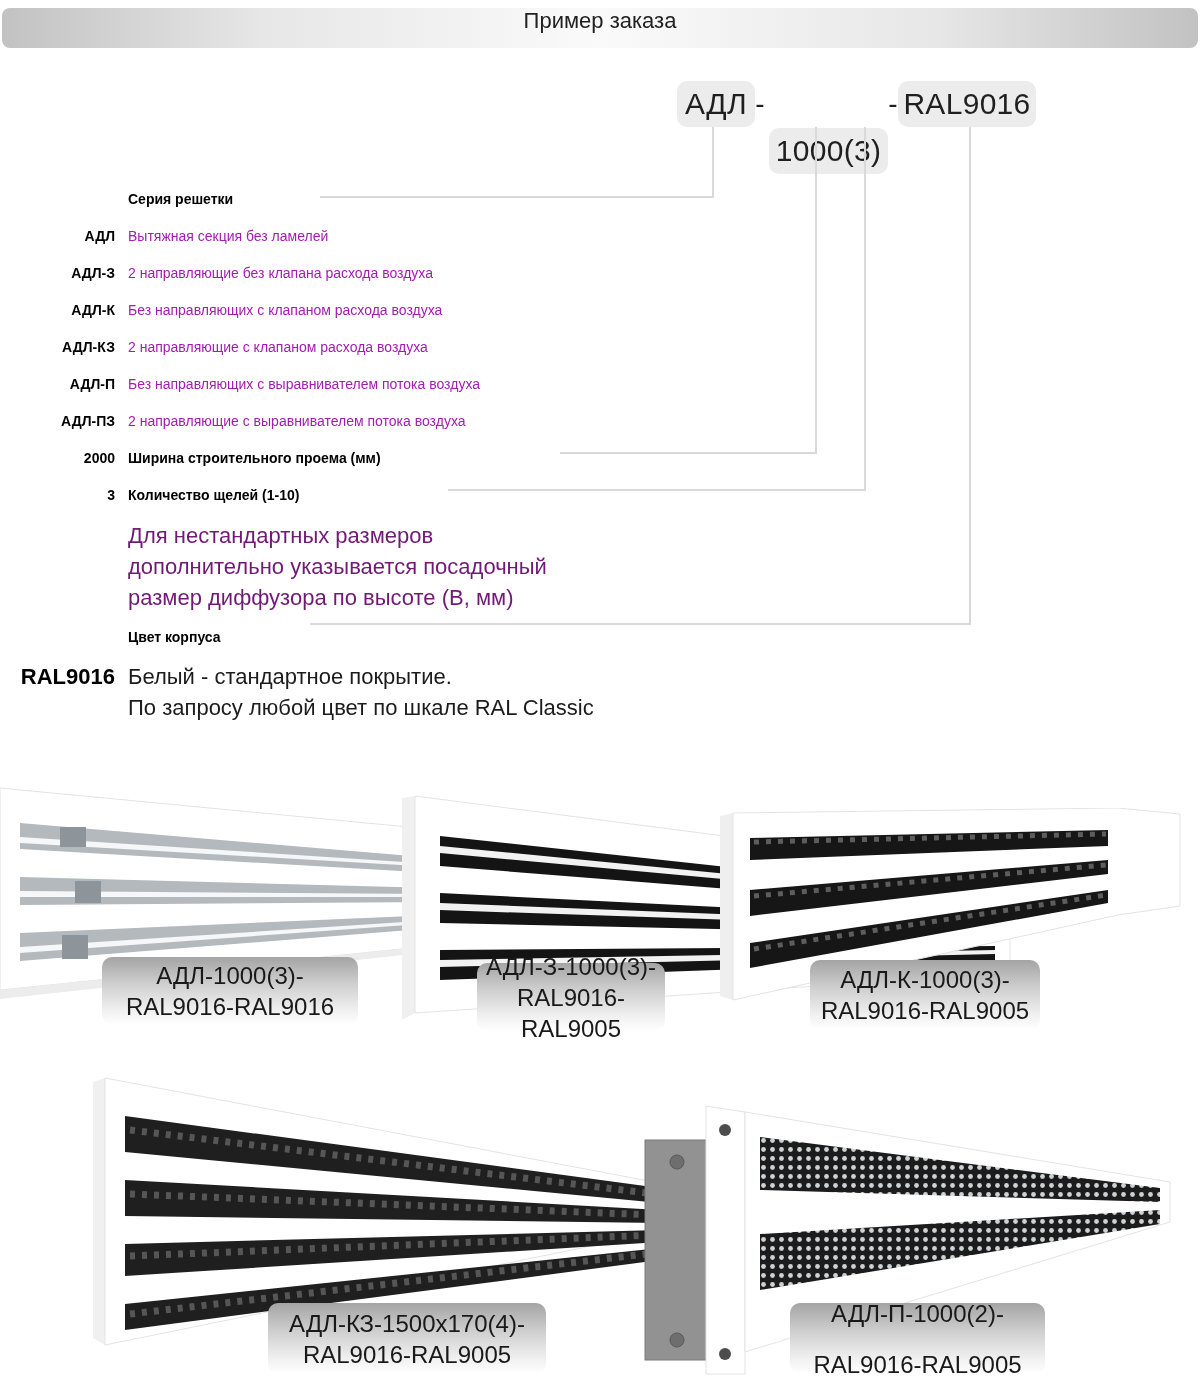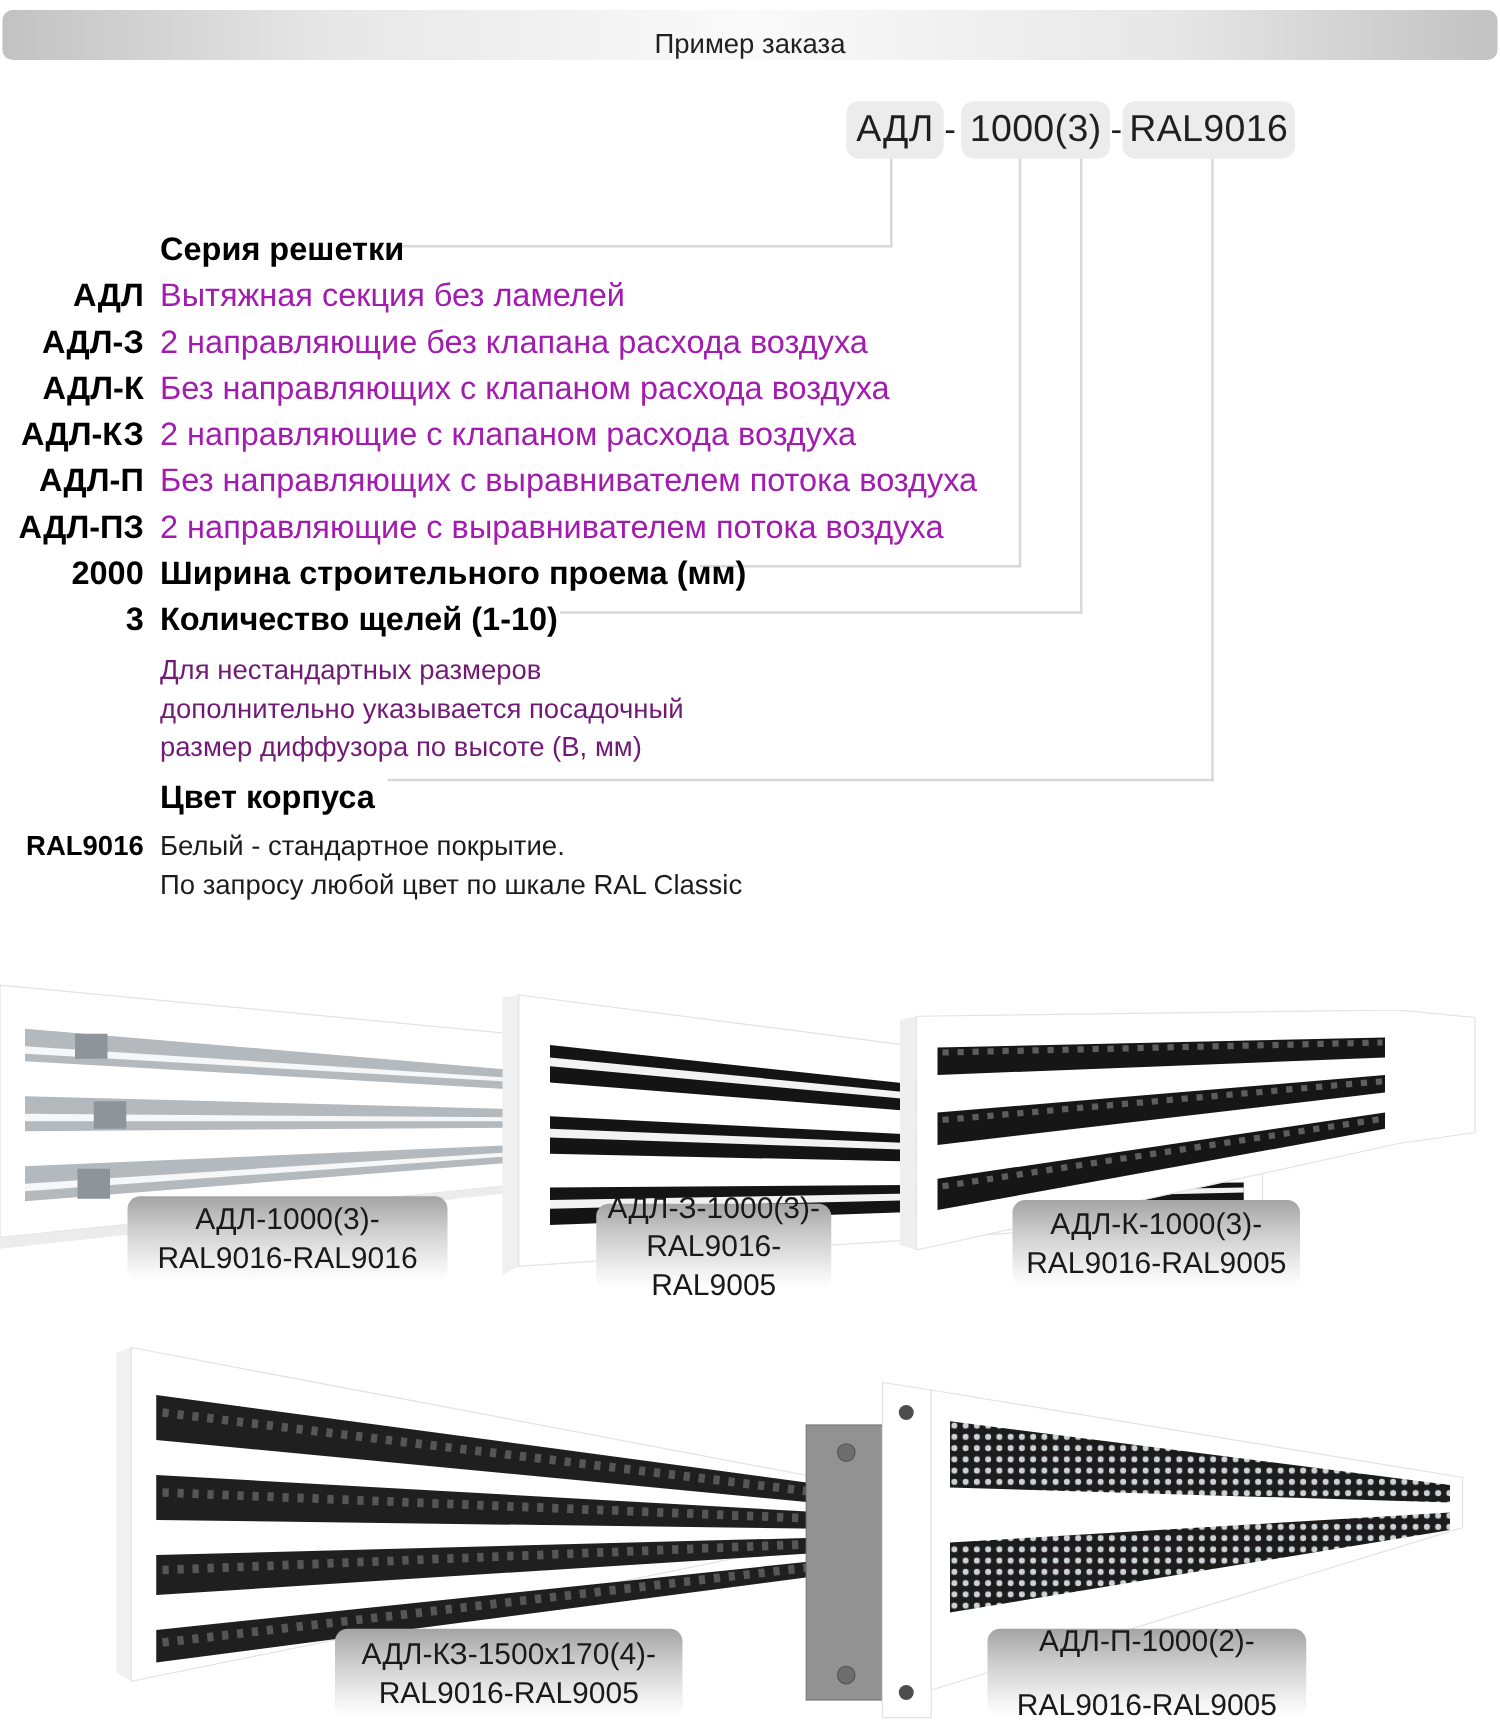--- a/index.html
+++ b/index.html
@@ -4,38 +4,38 @@
 <style>
   html,body{margin:0;padding:0;background:#ffffff;}
   .page{
     position:relative;width:1200px;height:1376px;background:#ffffff;
     font-family:"Liberation Sans", sans-serif;overflow:hidden;color:#1c1c1c;
   }
   
   .title-bar{
     position:absolute;left:2px;top:8px;width:1196px;height:40px;border-radius:8px;
     background:linear-gradient(90deg,#c2c2c2 0%,#e7e7e7 22%,#fafafa 50%,#e7e7e7 78%,#c2c2c2 100%);
-    display:flex;align-items:flex-end;justify-content:center;
+    display:flex;align-items:flex-start;justify-content:center;
     font-size:22px;color:#212121;
   }
   
   .code-box{
     position:absolute;top:81px;height:46px;border-radius:10px;background:#ececec;
     display:flex;align-items:center;justify-content:center;
     font-size:30px;color:#1f1f1f;letter-spacing:.3px;
   }
   .code-sep{
     position:absolute;top:81px;height:46px;display:flex;align-items:center;justify-content:center;
     font-size:28px;color:#1f1f1f;width:14px;
   }
   
   .cline{position:absolute;background:#d9d9d9;}
   
   .legend{position:absolute;left:0;top:181px;width:720px;}
-  .lrow{display:flex;height:37px;line-height:37px;font-size:26px;}
+  .lrow{display:flex;height:37px;line-height:37px;font-size:14px;}
   .lterm{width:115px;text-align:right;font-weight:bold;color:#000;flex:0 0 115px;}
   .ldesc{margin-left:13px;color:#a21caf;white-space:nowrap;}
   .ldesc.bold{font-weight:bold;color:#000;}
   .lnote{margin-left:128px;font-size:22px;line-height:31px;color:#701a75;padding-top:6px;padding-bottom:6px;}
   .lral{display:flex;font-size:22px;line-height:31px;padding-top:5px;}
   .lral .lterm{line-height:31px;}
   .lral-lines{margin-left:13px;color:#1c1c1c;}
   
   .plabel{
     position:absolute;border-radius:10px;
@@ -49,21 +49,21 @@
 <body>
 
 <div class="page">
 
   <div class="title-bar">
     <span>Пример заказа</span>
   </div>
 
   <div class="code-box" style="left:677px;width:78px;">АДЛ</div>
   <div class="code-sep" style="left:753px;">-</div>
-  <div class="code-box" style="left:769px;width:119px;">1000(3)</div>
+  <div class="code-box" style="left:769px;width:119px;margin-top:47px;">1000(3)</div>
   <div class="code-sep" style="left:886px;">-</div>
   <div class="code-box" style="left:898px;width:138px;">RAL9016</div>
 
   <div class="cline" style="left:712px;top:127px;width:2px;height:71px;"></div>
   <div class="cline" style="left:320px;top:196px;width:394px;height:2px;"></div>
   <div class="cline" style="left:815px;top:127px;width:2px;height:327px;"></div>
   <div class="cline" style="left:560px;top:452px;width:257px;height:2px;"></div>
   <div class="cline" style="left:864px;top:127px;width:2px;height:364px;"></div>
   <div class="cline" style="left:448px;top:489px;width:418px;height:2px;"></div>
   <div class="cline" style="left:969px;top:127px;width:2px;height:498px;"></div>

